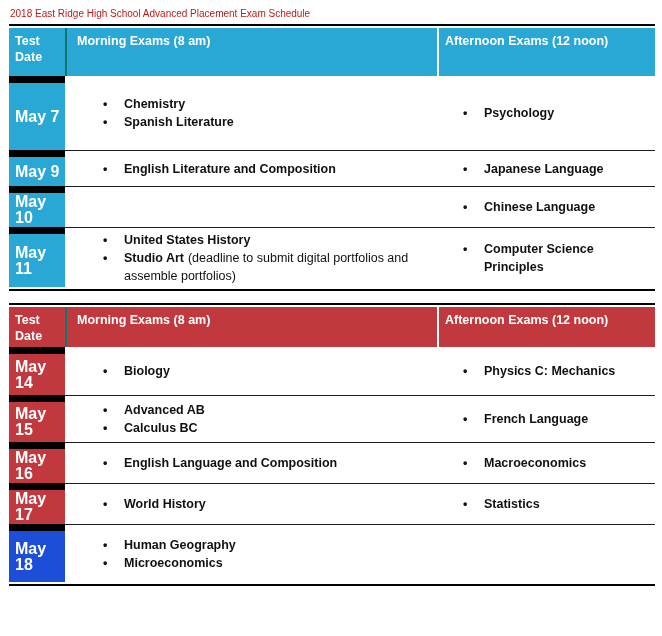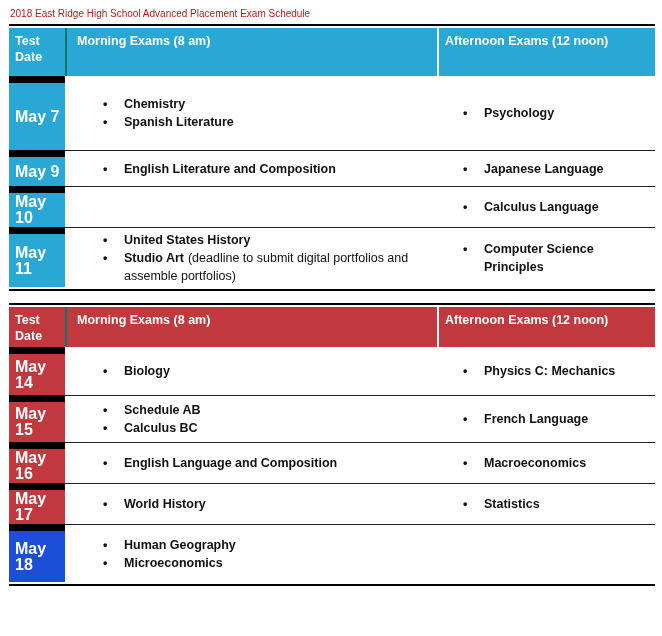--- a/index.html
+++ b/index.html
@@ -178,21 +178,21 @@
             </ul>
           </td>
         </tr>
         <tr class="r3">
           <td class="date-cell" style="background-color: rgb(42, 168, 213);">May 10</td>
           <td class="exam-cell morning-cell"></td>
           <td class="exam-cell afternoon-cell">
             <ul class="exam-list">
               <li class="exam-item">
                   <span class="bullet">•</span>
-                  <span class="exam-text">Calculus Language</span>
+                  <span class="exam-text">Chinese Language</span>
                 </li>
             </ul>
           </td>
         </tr>
         <tr class="r4">
           <td class="date-cell" style="background-color: rgb(42, 168, 213);">May 11</td>
           <td class="exam-cell morning-cell">
             <ul class="exam-list">
               <li class="exam-item">
                   <span class="bullet">•</span>
@@ -250,21 +250,21 @@
                 </li>
             </ul>
           </td>
         </tr>
         <tr class="r1">
           <td class="date-cell" style="background-color: rgb(193, 57, 62);">May 15</td>
           <td class="exam-cell morning-cell">
             <ul class="exam-list">
               <li class="exam-item">
                   <span class="bullet">•</span>
-                  <span class="exam-text">Schedule AB</span>
+                  <span class="exam-text">Advanced AB</span>
                 </li>
               <li class="exam-item">
                   <span class="bullet">•</span>
                   <span class="exam-text">Calculus BC</span>
                 </li>
             </ul>
           </td>
           <td class="exam-cell afternoon-cell">
             <ul class="exam-list">
               <li class="exam-item">

